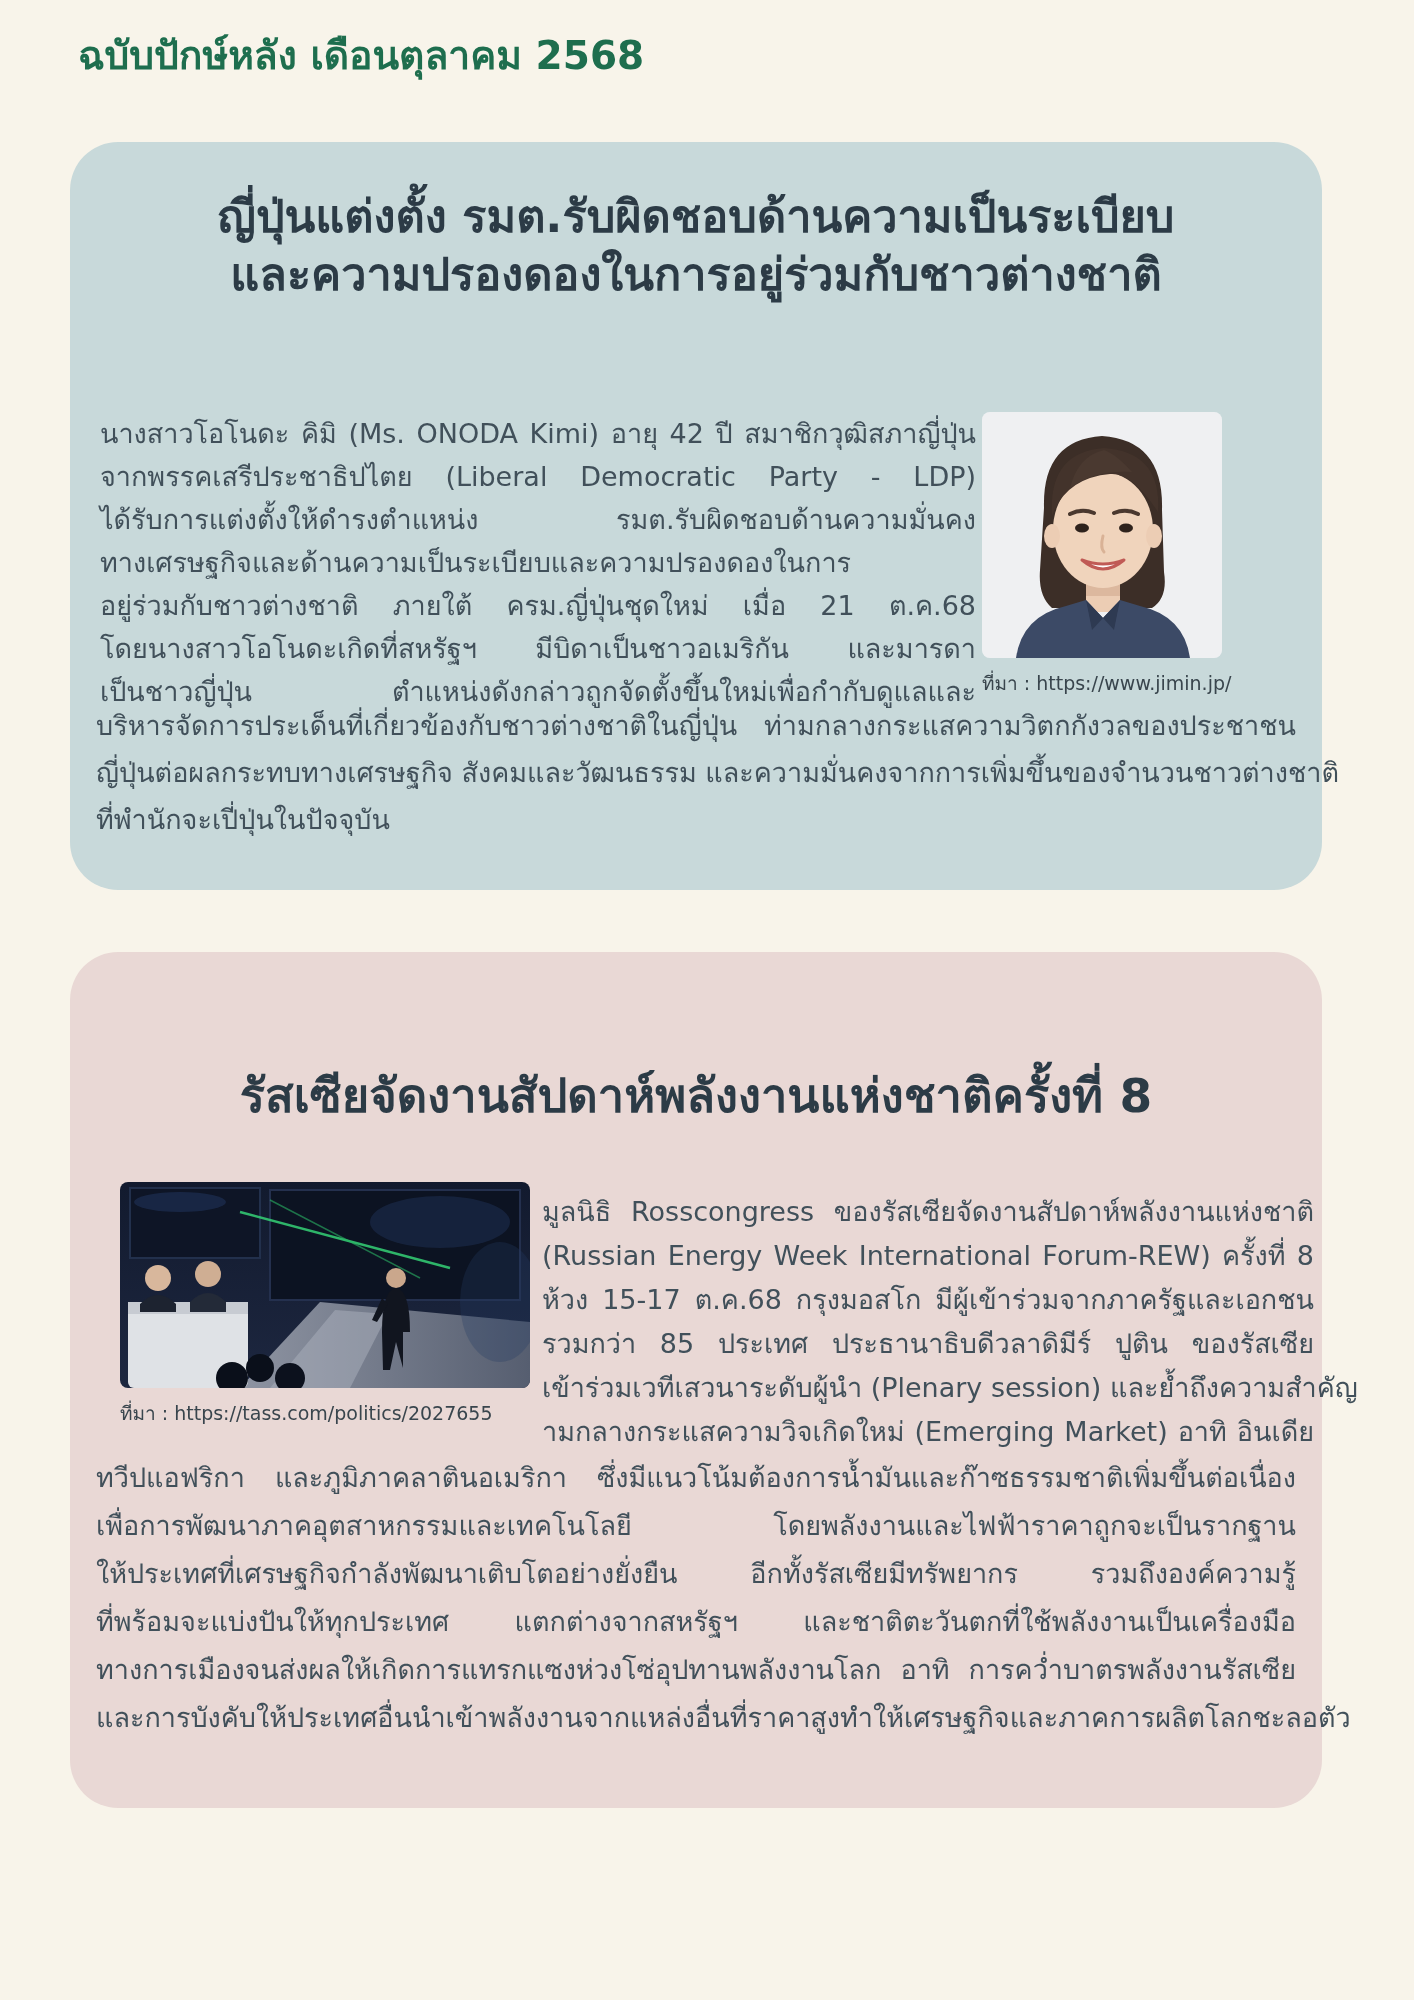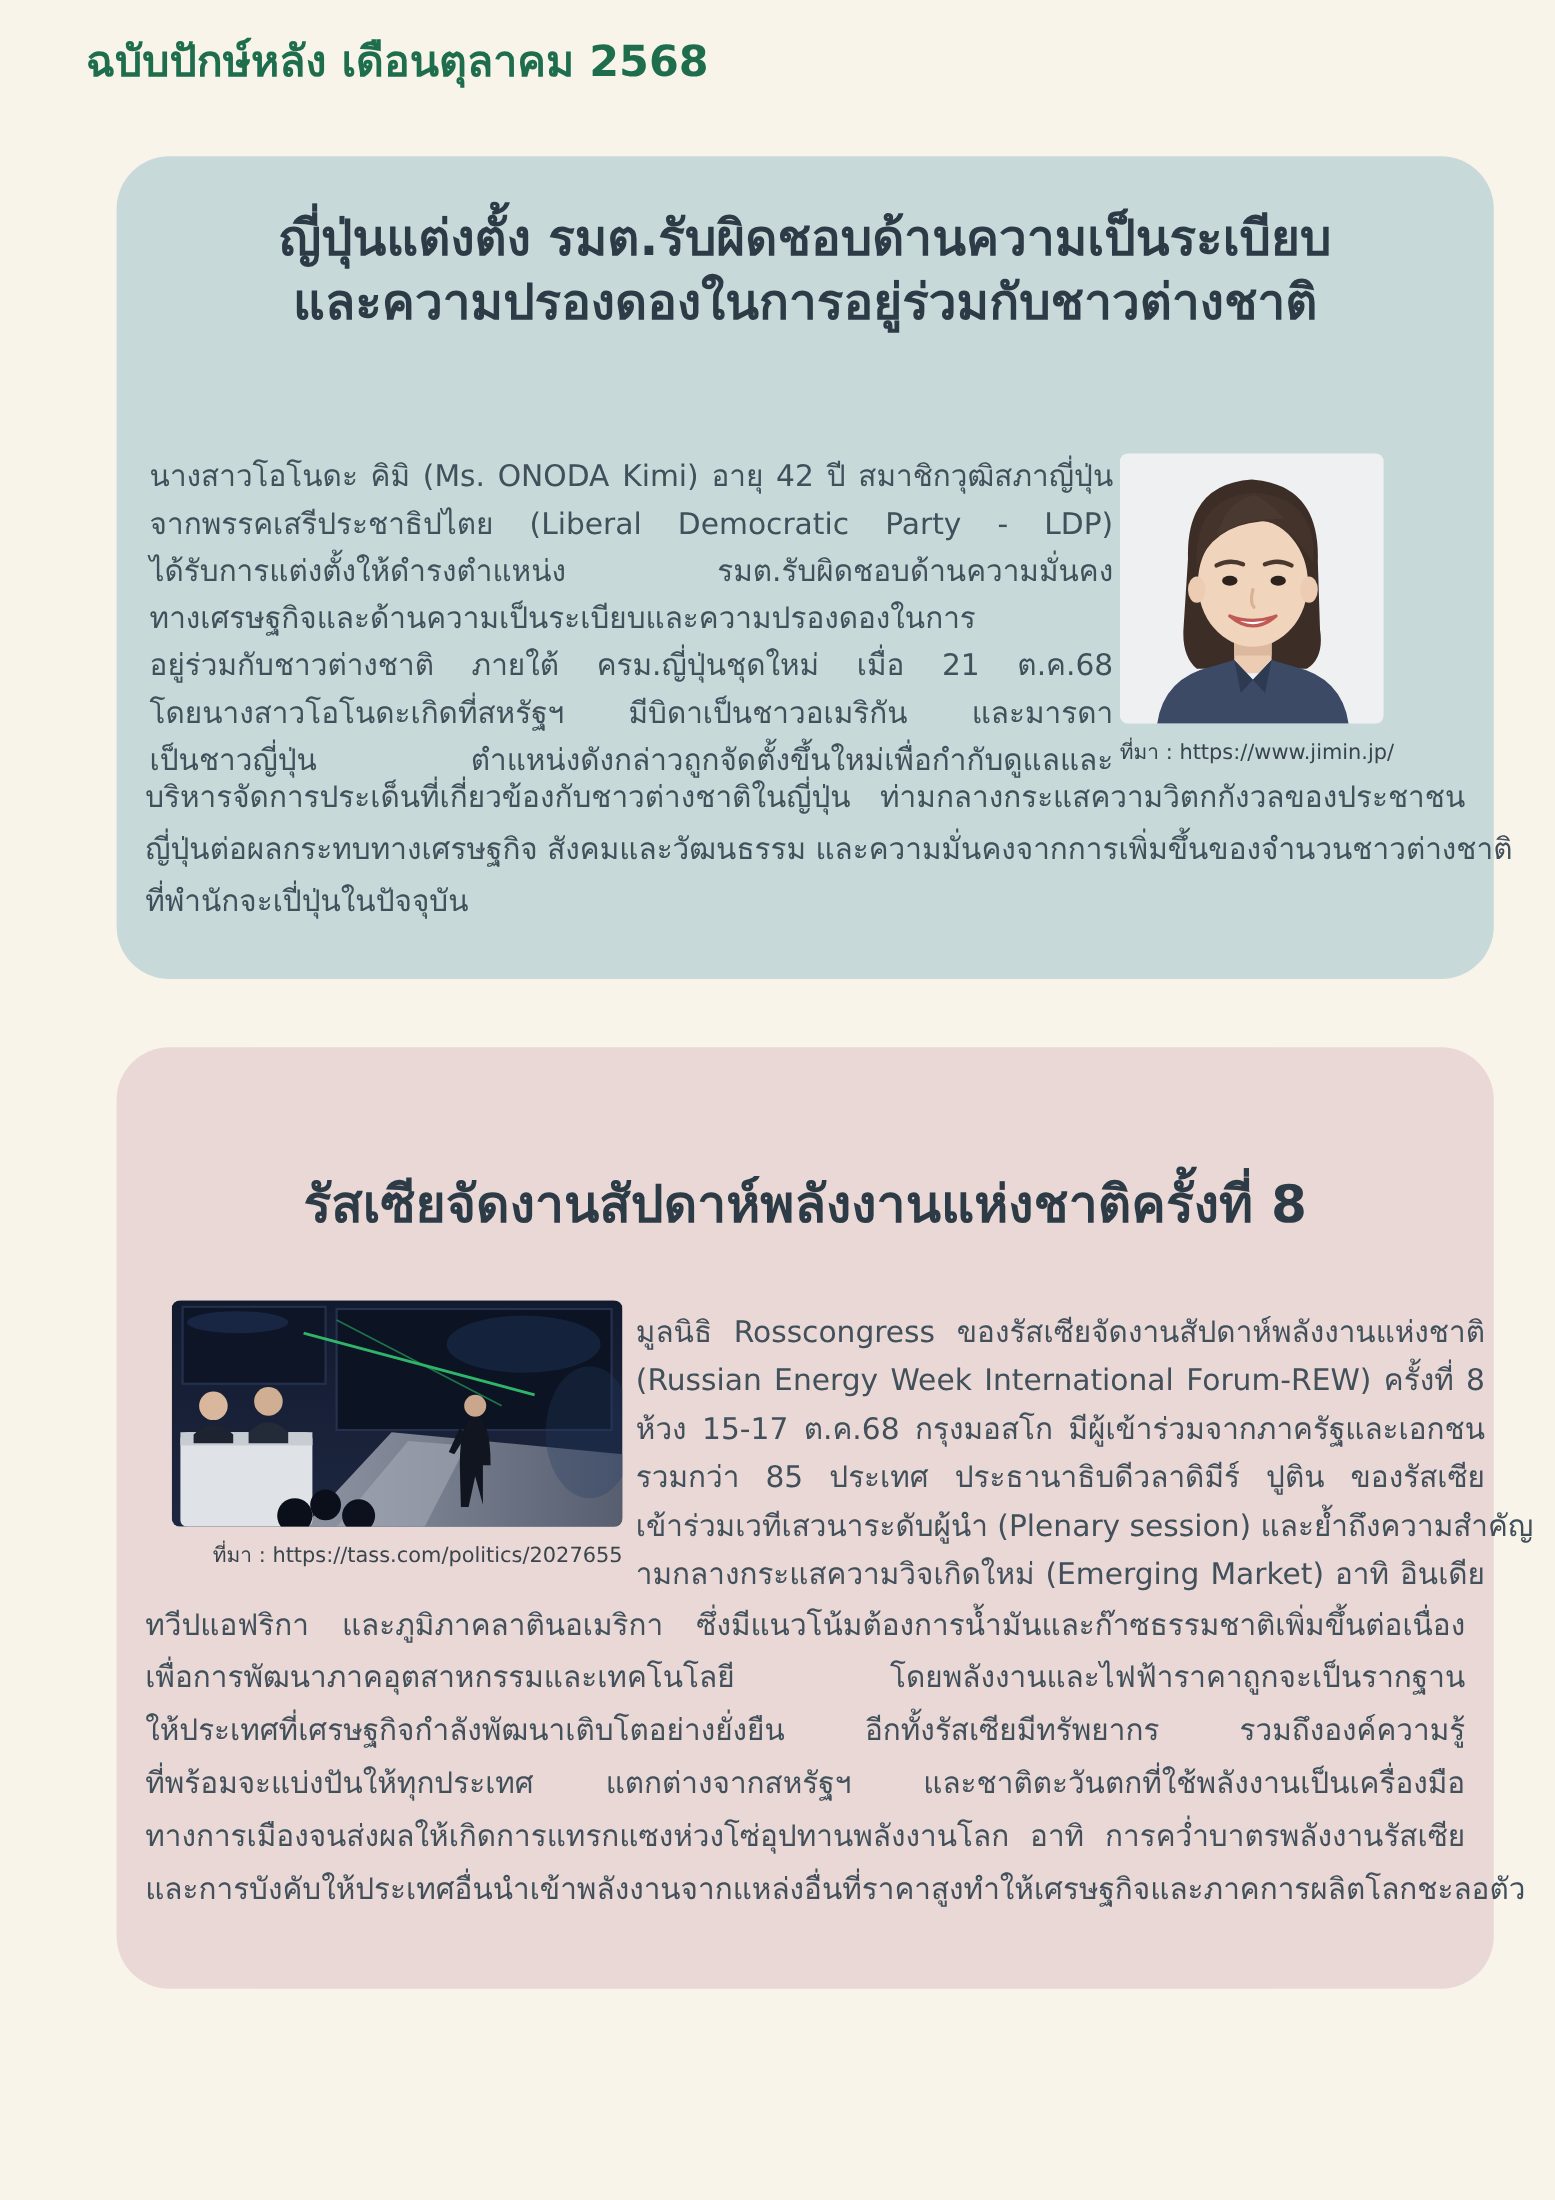--- a/index.html
+++ b/index.html
@@ -18,21 +18,20 @@
     font-size: 39px;
     font-weight: bold;
     color: var(--issue-green, #1e6e4e);
     white-space: nowrap;
   }
   .card {
     position: absolute;
     left: 70px;
     width: 1252px;
     border-radius: 48px;
-    margin-left: 36px;
   }
   .card1 { top: 142px; height: 748px; background: var(--card1-bg, #c8d9da); }
   .card2 { top: 952px; height: 856px; background: var(--card2-bg, #e9d8d5); }
   .headline {
     position: absolute;
     left: 0;
     width: 100%;
     margin: 0;
     text-align: center;
     font-weight: bold;
@@ -75,21 +74,21 @@
   .photo1 { left: 912px; top: 270px; width: 240px; height: 246px; }
   .photo2 { left: 50px;  top: 230px; width: 410px; height: 206px; }
   .photo svg { display: block; }
   .caption {
     position: absolute;
     font-size: 19px;
     color: var(--caption-color, #39454d);
     white-space: nowrap;
   }
   .caption1 { left: 912px; top: 526px; width: 260px; text-align: left; }
-  .caption2 { left: 50px;  top: 446px; width: 410px; text-align: right; }
+  .caption2 { left: 50px;  top: 446px; width: 410px; text-align: left; }
 </style>
 </head>
 <body>
 
 <div class="page">
 
   <div class="issue-label">ฉบับปักษ์หลัง เดือนตุลาคม 2568</div>
 
   <section class="card card1">
     <h1 class="headline headline1"><span>ญี่ปุ่นแต่งตั้ง รมต.รับผิดชอบด้านความเป็นระเบียบ</span><br><span>และความปรองดองในการอยู่ร่วมกับชาวต่างชาติ</span></h1>

